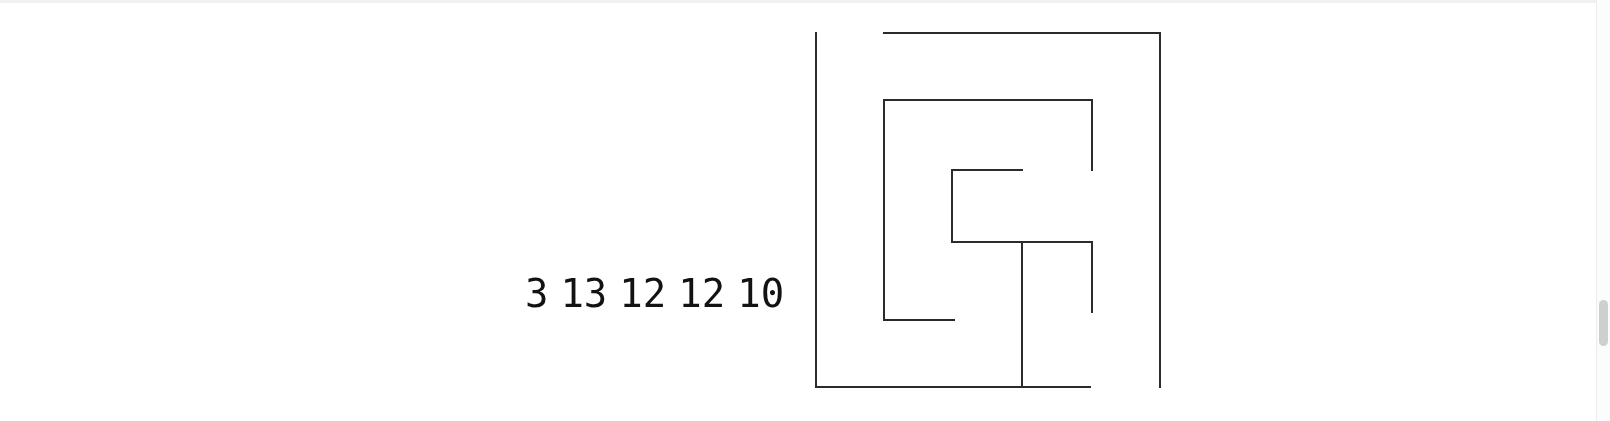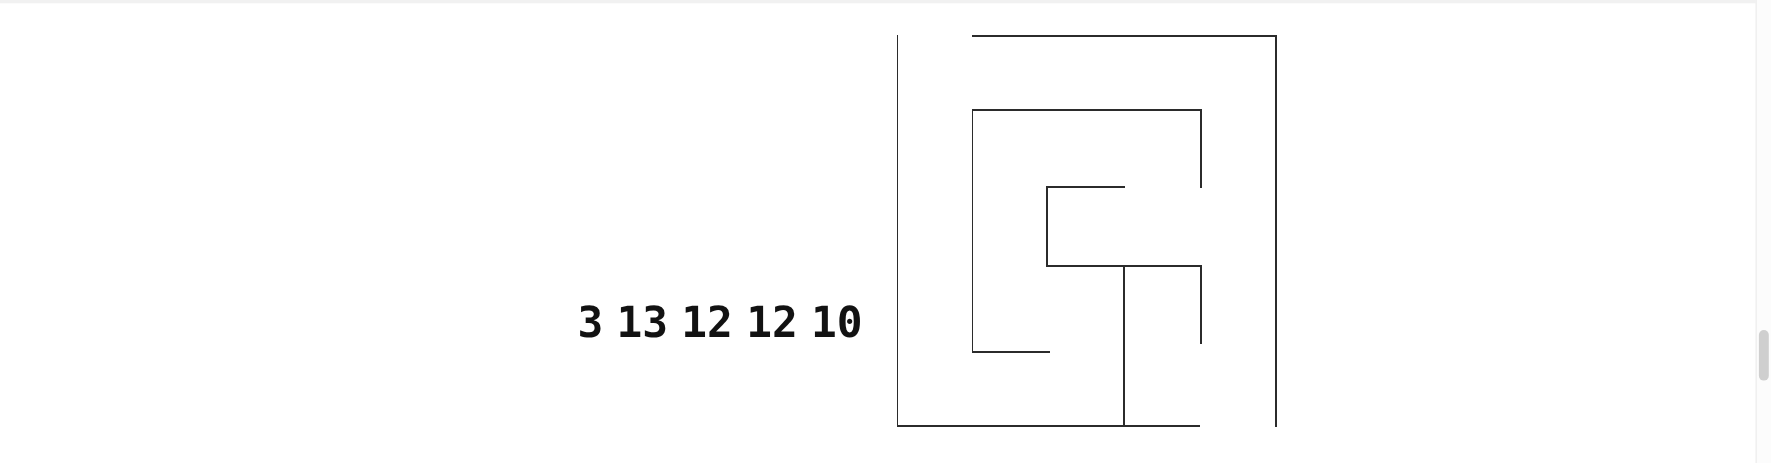--- a/index.html
+++ b/index.html
@@ -17,21 +17,20 @@
   }
 
   
   #canvas {
     position: absolute;
     left: 0;
     top: 0;
     width: 1610px;
     height: 421px;
     background: #ffffff;
-    font-weight: bold;
   }
 
   
   .gutter-top {
     position: absolute;
     left: 0;
     top: 0;
     width: 1610px;
     height: 3px;
     background: #f1f1f1;

